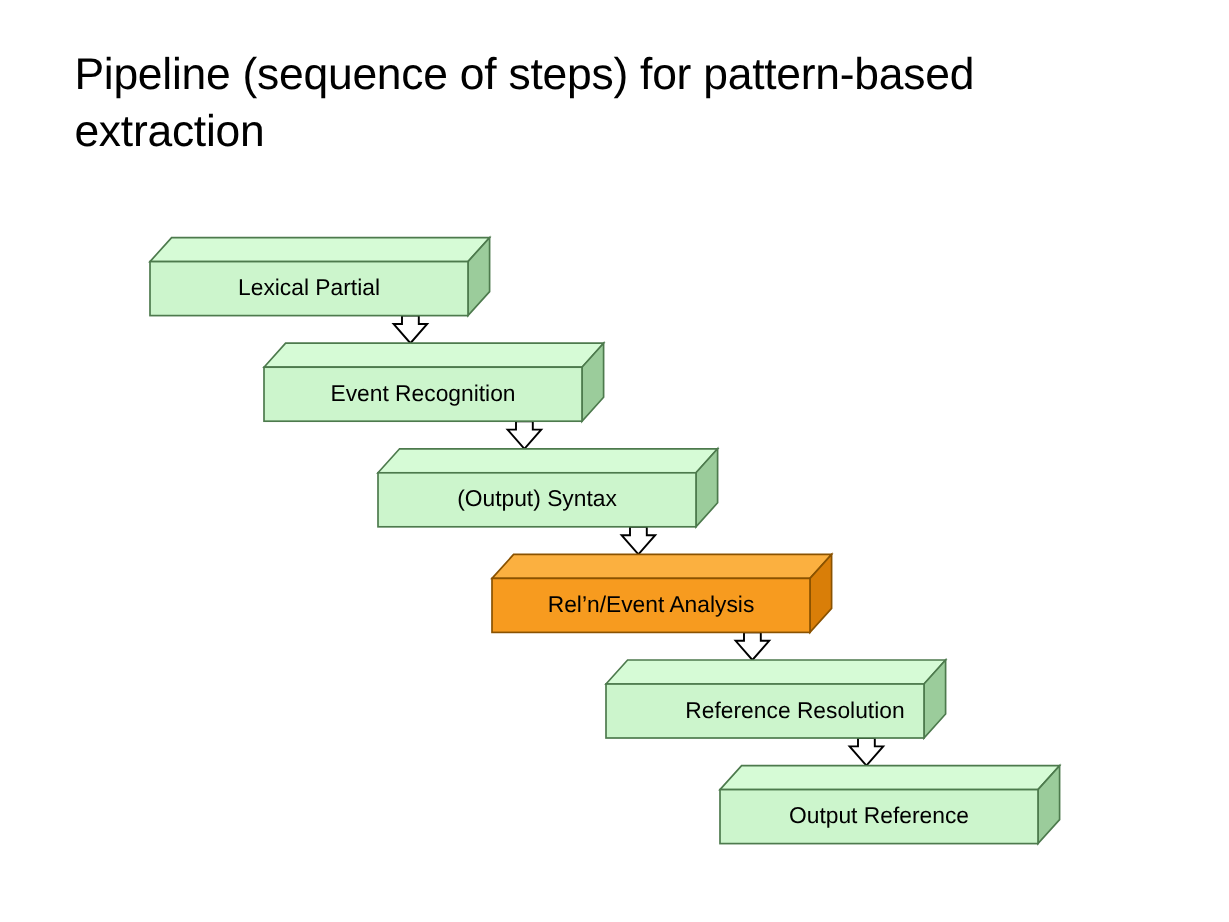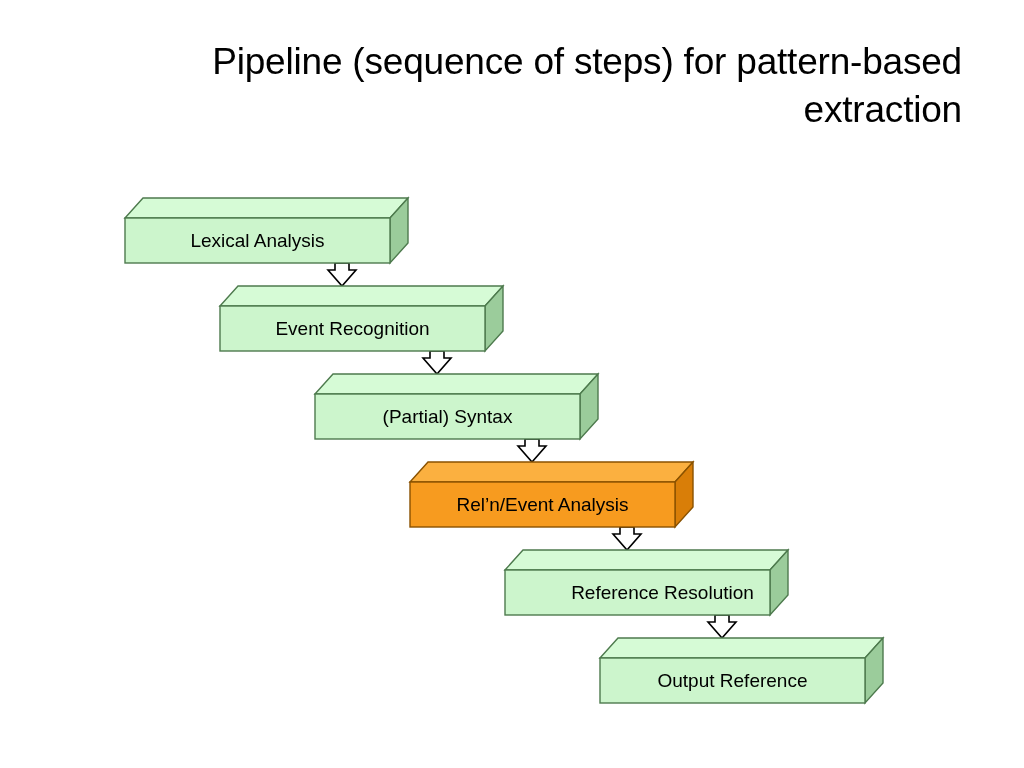--- a/index.html
+++ b/index.html
@@ -21,21 +21,21 @@
     height: 768px;
     background: #ffffff;
   }
 
   
   #title {
     position: absolute;
     left: 62px;
     top: 38px;
     width: 900px;
-    text-align: right;
+    text-align: left;
     font-size: 37px;
     line-height: 48px;
     font-weight: 400;
     color: #000000;
     letter-spacing: -0.2px;
   }
 
   
   #diagram {
     position: absolute;
@@ -100,21 +100,21 @@
         </g>
         <g>
           <polygon points="600,658 618,638 883,638 865,658" fill="#D6FBD6" stroke="#4D7A4D" stroke-width="1.4" stroke-linejoin="miter"></polygon>
           <polygon points="865,658 883,638 883,683 865,703" fill="#9BCC9B" stroke="#4D7A4D" stroke-width="1.4" stroke-linejoin="miter"></polygon>
           <rect x="600" y="658" width="265" height="45" fill="#CCF5CC" stroke="#4D7A4D" stroke-width="1.4"></rect>
         </g>
       </svg>
   </div>
 
   <div id="labels">
-      <div class="box-label" style="left: 125px; top: 229.5px; width: 265px;">Lexical Analysis</div>
+      <div class="box-label" style="left: 125px; top: 229.5px; width: 265px;">Lexical Partial</div>
       <div class="box-label" style="left: 220px; top: 317.5px; width: 265px;">Event Recognition</div>
-      <div class="box-label" style="left: 315px; top: 405.5px; width: 265px;">(Partial) Syntax</div>
+      <div class="box-label" style="left: 315px; top: 405.5px; width: 265px;">(Output) Syntax</div>
       <div class="box-label" style="left: 410px; top: 493.5px; width: 265px;">Rel’n/Event Analysis</div>
       <div class="box-label" style="left: 505px; top: 581.5px; width: 265px; padding-left: 25px;">Reference Resolution</div>
       <div class="box-label" style="left: 600px; top: 669.5px; width: 265px;">Output Reference</div>
     </div>
 
 </div>
 
 </body></html>

